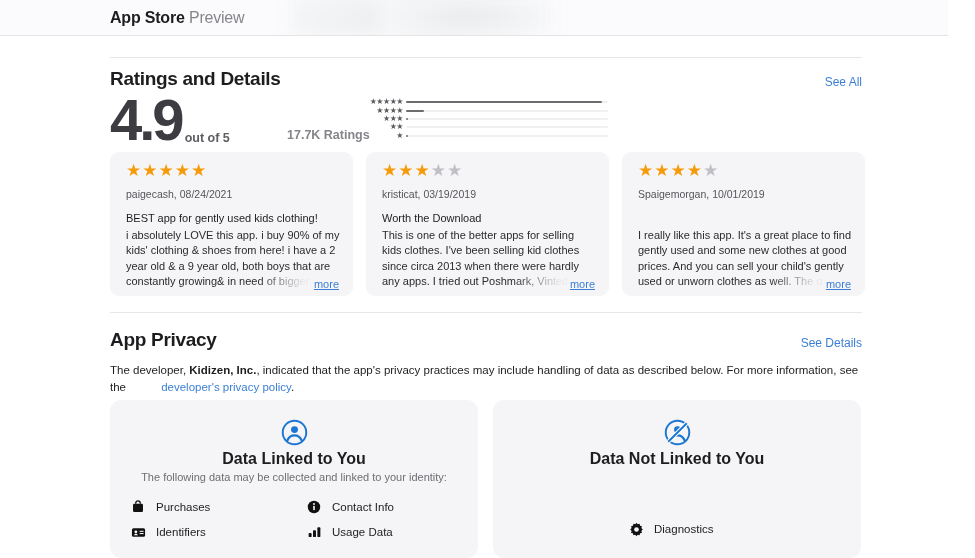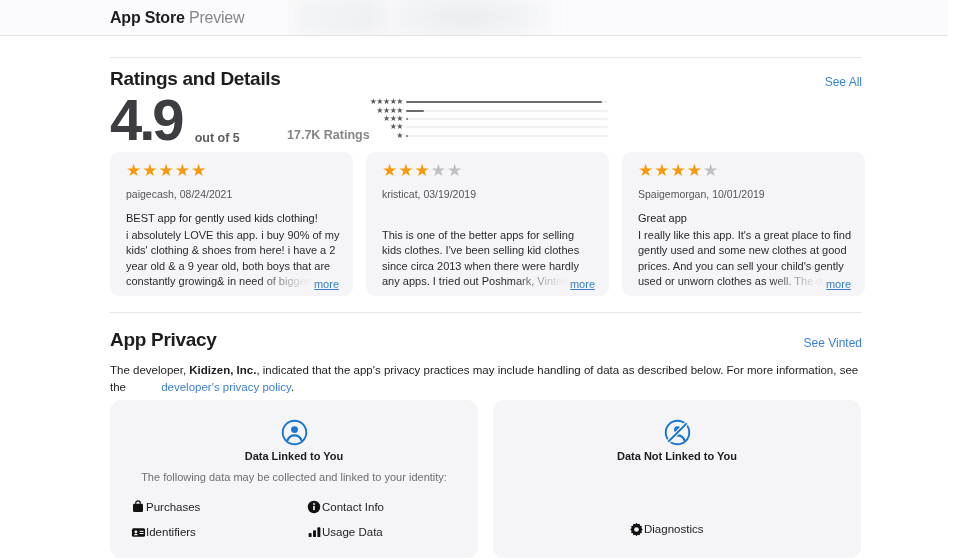--- a/index.html
+++ b/index.html
@@ -57,21 +57,21 @@
     font-size:12px; color:#3b7fd4; text-decoration:none; white-space:nowrap;
   }
 
   .score-wrap { position:absolute; left:110px; top:55px; }
   .score-num {
     font-size:58px; font-weight:700; letter-spacing:-3px; color:#3c3c41;
     line-height:58px; display:inline-block; vertical-align:bottom;
   }
   .score-outof {
     display:inline-block; vertical-align:bottom;
-    font-size:12.5px; font-weight:700; color:#5d5d62; padding-bottom:4px; margin-left:13px;
+    font-size:12.5px; font-weight:700; color:#5d5d62; padding-bottom:4px; margin-left:3px;
   }
   .ratings-count {
     position:absolute; left:287px; top:92px;
     font-size:12.5px; font-weight:700; color:#85858a; white-space:nowrap;
   }
 
   
   .histo { position:absolute; left:365px; top:62px; width:243px; }
   .histo-row { height:8.4px; display:flex; align-items:center; }
   .histo-stars {
@@ -147,28 +147,28 @@
     background:#f5f5f7; border-radius:11px;
   }
   .pcard.p0 { left:0; }
   .pcard.p1 { left:383px; }
   .pcard-icon {
     position:absolute; left:0; right:0; top:19px; text-align:center;
     line-height:0;
   }
   .pcard-title {
     position:absolute; left:0; right:0; top:50px; text-align:center;
-    font-size:11px; font-weight:700; color:#1d1d1f;
+    font-size:16px; font-weight:700; color:#1d1d1f;
   }
   .pcard-sub {
     position:absolute; left:0; right:0; top:71px; text-align:center;
     font-size:11px; color:#6e6e73;
   }
   .pitem {
-    position:absolute; display:flex; align-items:center; 
+    position:absolute; display:flex; align-items:center; gap:10px;
     font-size:11.5px; color:#1d1d1f; white-space:nowrap;
   }
   .pitem .gi { width:16px; height:16px; display:flex; align-items:center; justify-content:center; }
   .pcard.p0 .pitem.r0c0 { left:20px;  top:99px; }
   .pcard.p0 .pitem.r1c0 { left:20px;  top:124px; }
   .pcard.p0 .pitem.r0c1 { left:196px; top:99px; }
   .pcard.p0 .pitem.r1c1 { left:196px; top:124px; }
   .pcard.p1 .pitem.solo  { left:135px; top:105px;margin-top:16px; }
 </style>
 </head>
@@ -234,39 +234,39 @@
       <div class="rcard-meta">paigecash, 08/24/2021</div>
       <div class="rcard-title">BEST app for gently used kids clothing!</div>
       <div class="rcard-body">i absolutely LOVE this app. i buy 90% of my kids' clothing &amp; shoes from here! i have a 2 year old &amp; a 9 year old, both boys that are constantly growing&amp; in need of bigger clothes</div>
       <div class="rcard-fade"></div>
       <a class="rcard-more" href="#">more</a>
     </div>
 
     <div class="rcard c1">
       <div class="rcard-stars"><span class="st-on">★★★</span><span class="st-off">★★</span></div>
       <div class="rcard-meta">kristicat, 03/19/2019</div>
+      <div class="rcard-title">Worth the Download</div>
       <div class="rcard-body">This is one of the better apps for selling kids clothes. I've been selling kid clothes since circa 2013 when there were hardly any apps. I tried out Poshmark, Vinted, Totspot, eBay</div>
       <div class="rcard-fade"></div>
       <a class="rcard-more" href="#">more</a>
     </div>
 
     <div class="rcard c2">
       <div class="rcard-stars"><span class="st-on">★★★★</span><span class="st-off">★</span></div>
       <div class="rcard-meta">Spaigemorgan, 10/01/2019</div>
-      <div class="rcard-title">Great app</div>
       <div class="rcard-body">I really like this app. It's a great place to find gently used and some new clothes at good prices. And you can sell your child's gently used or unworn clothes as well. The only</div>
       <div class="rcard-fade"></div>
       <a class="rcard-more" href="#">more</a>
     </div>
 
   </div>
 
   <div class="privacy-rule"></div>
   <div class="privacy-head">App Privacy</div>
-  <a class="see-details" href="#">See Vinted</a>
+  <a class="see-details" href="#">See Details</a>
 
   <div class="privacy-desc">
     <span>The developer, </span><b>Kidizen, Inc.</b><span>, indicated that the app's privacy practices may include handling of data as described below. For more information, see the </span><a href="#">developer's privacy policy</a><span>.</span>
   </div>
 
   <div class="pcards">
 
     <div class="pcard p0">
       <div class="pcard-icon">
         <svg width="27" height="27" viewBox="0 0 28 28" aria-hidden="true">

